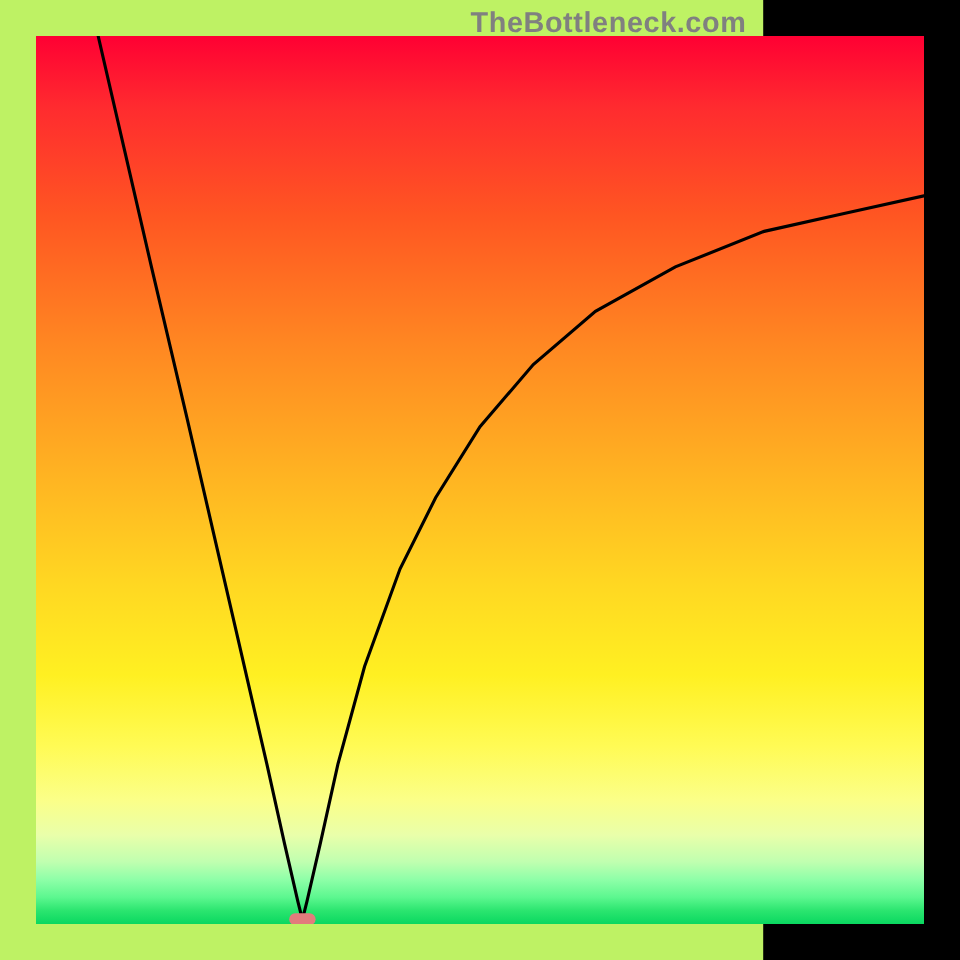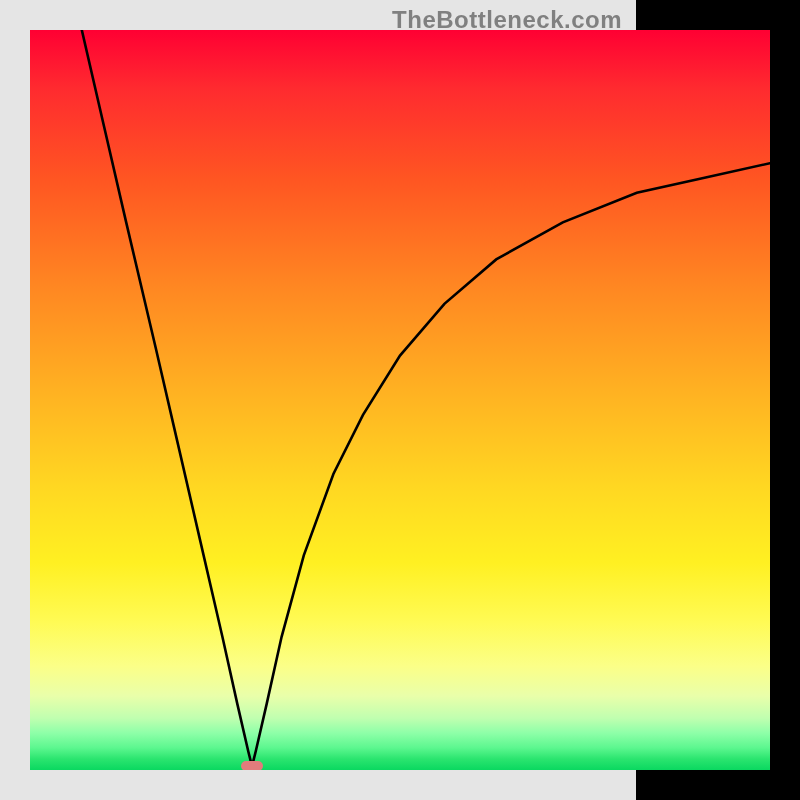--- a/index.html
+++ b/index.html
@@ -7,21 +7,21 @@
     padding: 0;
     width: 800px;
     height: 800px;
     background: #000000;
     overflow: hidden;
     font-family: Arial, Helvetica, sans-serif;
   }
   .outer {
     width: 636px;
     height: 800px;
-    background: #e5e5e5;
+    background: #bef264;
     position: relative;
     text-align: center;
   }
   .watermark {
     position: absolute;
     top: 6px;
     right: 14px;
     color: #808080;
     font-size: 24px;
     font-weight: 600;

